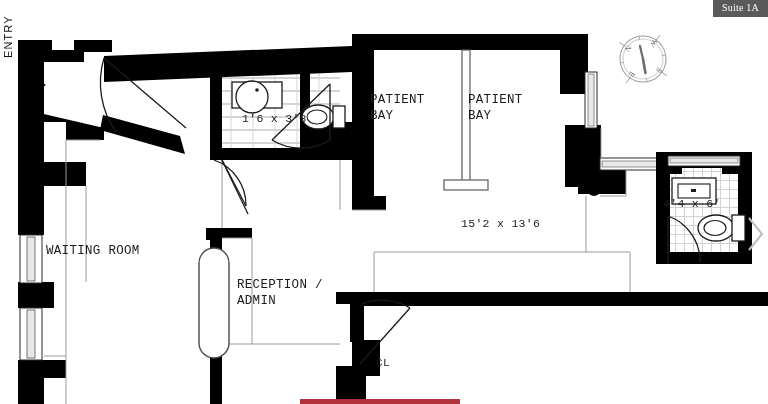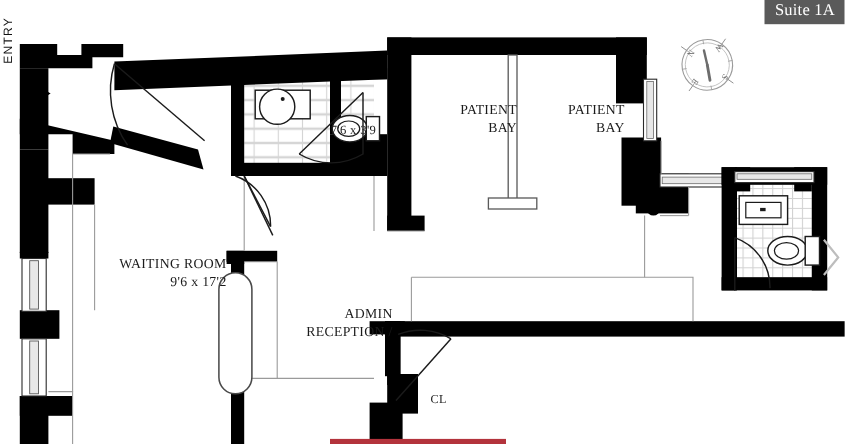--- a/index.html
+++ b/index.html
@@ -15,36 +15,36 @@
     overflow: hidden;
   }
   #plan-svg { position: absolute; left: 0; top: 0; }
 
   
   .suite-badge {
     position: absolute;
     top: 0px; right: 0px;
     background: #5a5a5a;
     color: #ffffff;
-    font-size: 15px;
+    font-size: 10px;
     font-family: "Liberation Serif", serif;
     padding: 3px 9px 4px 9px;
     letter-spacing: .2px;
     line-height: 1;
     z-index: 40;
   }
 
   
   .lbl {
     position: absolute;
     color: #1b1b1b;
-    font-family: Liberation Serif, serif;
+    font-family: Liberation Mono, monospace;
     font-size: 12.5px;
     letter-spacing: .3px;
-    text-align: right;
+    text-align: left;
     white-space: nowrap;
     z-index: 30;
     line-height: 1.28;
   }
   .lbl.dim { font-size: 11.5px; }
   .lbl.cl  { font-size: 11px; }
 
   .entry-label {
     position: absolute;
     left: 2px; top: 58px;
@@ -291,43 +291,44 @@
 
       <text x="31" y="52" text-anchor="middle" font-family="Liberation Serif, serif" font-size="8" fill="#6f6f6f">N</text>
       <text x="31" y="14" text-anchor="middle" font-family="Liberation Serif, serif" font-size="8" fill="#6f6f6f">S</text>
       <text x="50" y="34" text-anchor="middle" font-family="Liberation Serif, serif" font-size="8" fill="#6f6f6f">E</text>
       <text x="12" y="34" text-anchor="middle" font-family="Liberation Serif, serif" font-size="8" fill="#6f6f6f">W</text>
     </g>
   </svg>
 
   <div class="entry-label">ENTRY</div>
 
-  <div class="lbl" style="left:46px; top:232px; width:160px;">
+  <div class="lbl" style="left:46px; top:243px; width:160px;">
     <div>WAITING ROOM</div>
-    <div class="dim">9'6 x 17'2</div>
   </div>
 
-  <div class="lbl dim" style="left:242px; top:112px; width:100px;">7'6 x 3'9</div>
+  <div class="lbl dim" style="left:242px; top:112px; width:100px;">1'6 x 3'8</div>
 
   <div class="lbl" style="left:370px; top:92px; width:100px;">
     <div>PATIENT</div>
     <div>BAY</div>
   </div>
 
   <div class="lbl" style="left:468px; top:92px; width:100px;">
     <div>PATIENT</div>
     <div>BAY</div>
   </div>
 
+  <div class="lbl dim" style="left:461px; top:217px; width:120px;">15'2 x 13'6</div>
 
   <div class="lbl" style="left:237px; top:277px; width:120px;">
+    <div>RECEPTION /</div>
     <div>ADMIN</div>
-    <div>RECEPTION /</div>
   </div>
 
+  <div class="lbl dim" style="left:663px; top:197px; width:90px;">4'4 x 6'</div>
 
   <div class="lbl cl" style="left:376px; top:356px; width:30px;">CL</div>
 
   <div class="suite-badge">Suite 1A</div>
 
   <svg class="nav-chevron" viewBox="0 0 22 44">
     <polyline points="5,6 18,22 5,38" fill="none" stroke="#bdbdbd" stroke-width="2"></polyline>
   </svg>
 
 </div>

